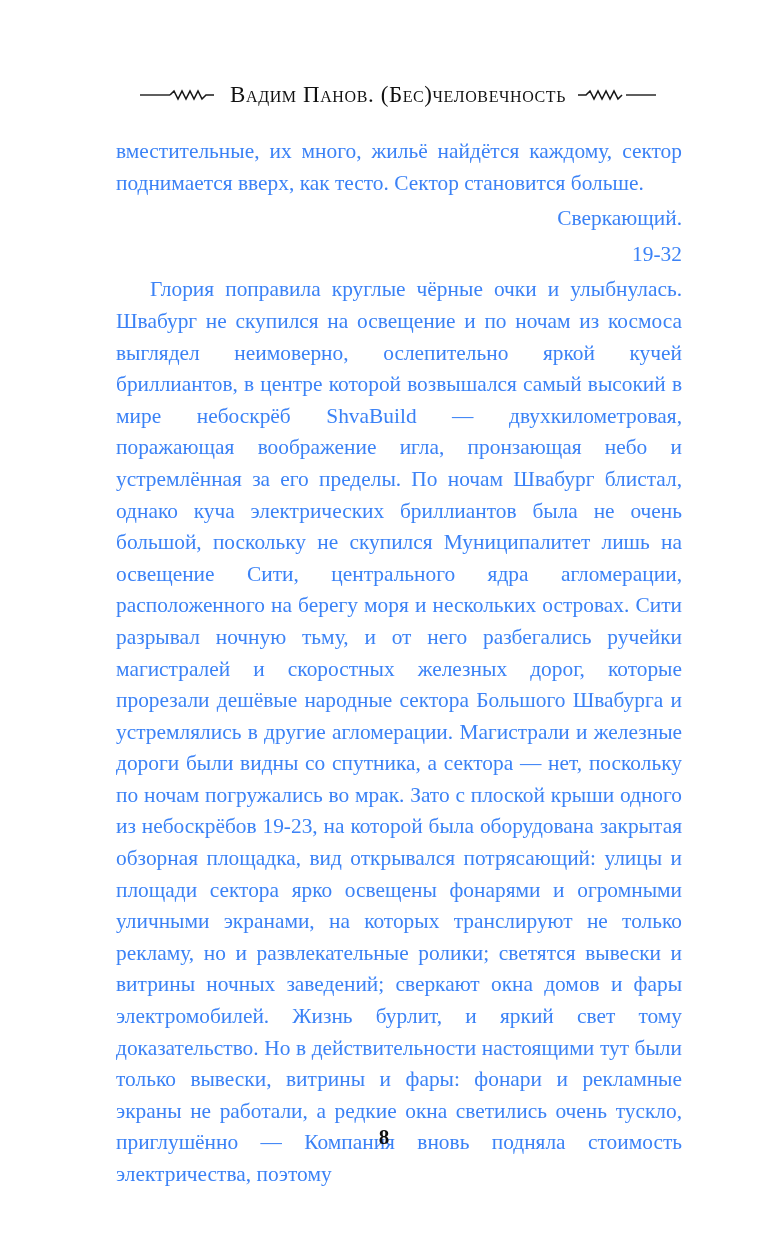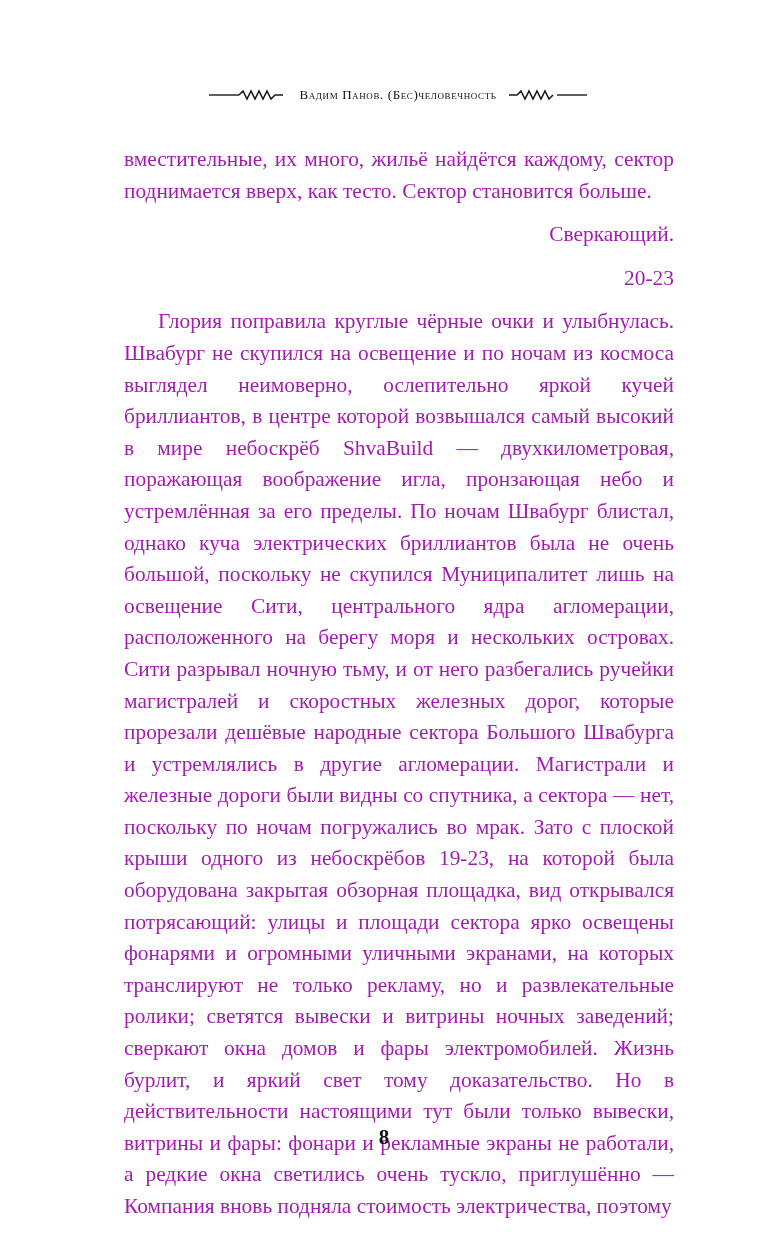--- a/index.html
+++ b/index.html
@@ -39,43 +39,43 @@
   .rh-orn {
     flex: 0 0 auto;
     width: 78px;
     height: 12px;
     color: #1a1a1a;
   }
   .rh-orn svg { display: block; width: 78px; height: 12px; }
   .rh-title {
     flex: 0 0 auto;
     font-family: "Liberation Serif", serif;
-    font-size: 13px;
+    font-size: 23px;
     letter-spacing: 0.6px;
     font-variant: small-caps;
     text-transform: none;
     white-space: nowrap;
     color: #111;
   }
 
   
   .body-text {
     position: absolute;
     left: 112px;
     top: 132px;
     width: 574px;
   }
   .body-text p {
-    margin: 12px;
+    margin: 4px;
     font-size: 21.4px;
     line-height: 31.6px;
     text-align: justify;
     text-justify: inter-word;
     hyphens: manual;
-    color: #a21caf;
+    color: #3b82f6;
   }
   .body-text p.indent { text-indent: 34px; }
   .body-text p.cont { text-indent: 0; }
   .body-text p.short { text-align: right; }
 
   
   .folio {
     position: absolute;
     left: 0;
     top: 1125px;
@@ -104,19 +104,19 @@
       <svg viewBox="0 0 78 12" xmlns="http://www.w3.org/2000/svg" aria-hidden="true">
         <path d="M0 6 l4 0 l4 0 l4 -4 l4 8 l4 -8 l4 8 l4 -8 l4 8 l4 -8 l4 8 l4 -4" stroke="currentColor" stroke-width="1.6" fill="none" stroke-linejoin="miter"></path>
         <path d="M48 6 H78" stroke="currentColor" stroke-width="1.4" fill="none"></path>
       </svg>
     </span>
   </div>
 
   <div class="body-text">
     <p class="cont">вместительные, их много, жильё найдётся каждому, сектор поднимается вверх, как тесто. Сектор становится больше.</p>
     <p class="indent short">Сверкающий.</p>
-    <p class="indent short">20-23</p>
+    <p class="indent short">19-32</p>
     <p class="indent">Глория поправила круглые чёрные очки и улыбнулась. Швабург не скупился на освещение и по ночам из космоса выглядел неимоверно, ослепительно яркой кучей бриллиантов, в центре которой возвышался самый высокий в мире небоскрёб ShvaBuild — двухкилометровая, поражающая воображение игла, пронзающая небо и устремлённая за его пределы. По ночам Швабург блистал, однако куча электрических бриллиантов была не очень большой, поскольку не скупился Муниципалитет лишь на освещение Сити, центрального ядра агломерации, расположенного на берегу моря и нескольких островах. Сити разрывал ночную тьму, и от него разбегались ручейки магистралей и скоростных железных дорог, которые прорезали дешёвые народные сектора Большого Швабурга и устремлялись в другие агломерации. Магистрали и железные дороги были видны со спутника, а сектора — нет, поскольку по ночам погружались во мрак. Зато с плоской крыши одного из небоскрёбов 19-23, на которой была оборудована закрытая обзорная площадка, вид открывался потрясающий: улицы и площади сектора ярко освещены фонарями и огромными уличными экранами, на которых транслируют не только рекламу, но и развлекательные ролики; светятся вывески и витрины ночных заведений; сверкают окна домов и фары электромобилей. Жизнь бурлит, и яркий свет тому доказательство. Но в действительности настоящими тут были только вывески, витрины и фары: фонари и рекламные экраны не работали, а редкие окна светились очень тускло, приглушённо — Компания вновь подняла стоимость электричества, поэтому</p>
   </div>
 
   <div class="folio">8</div>
 
 </div>
 
 </body></html>

